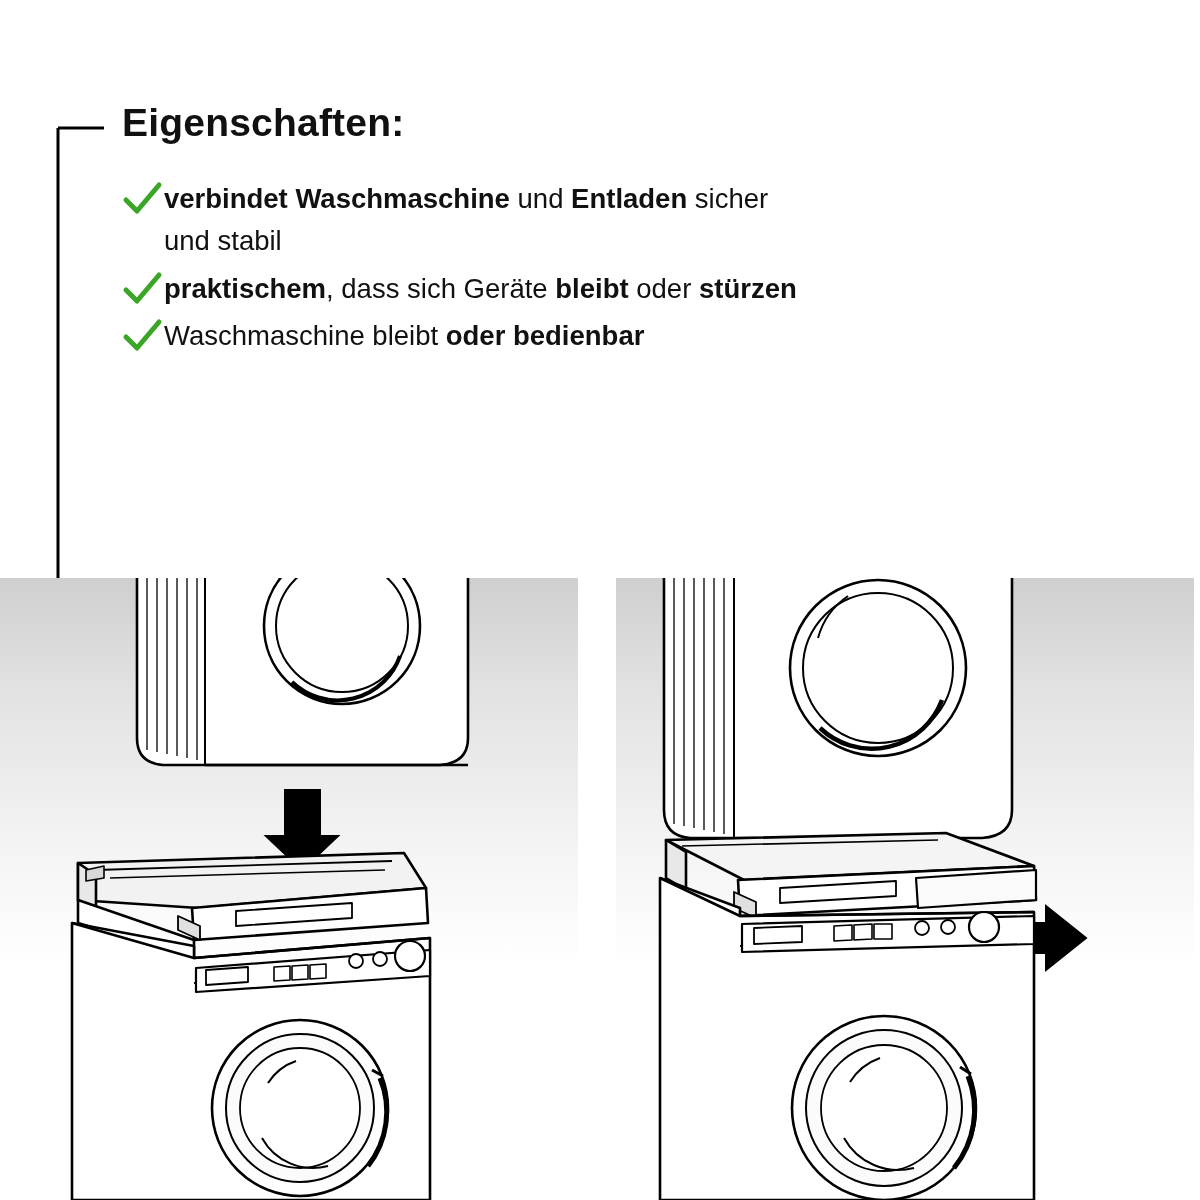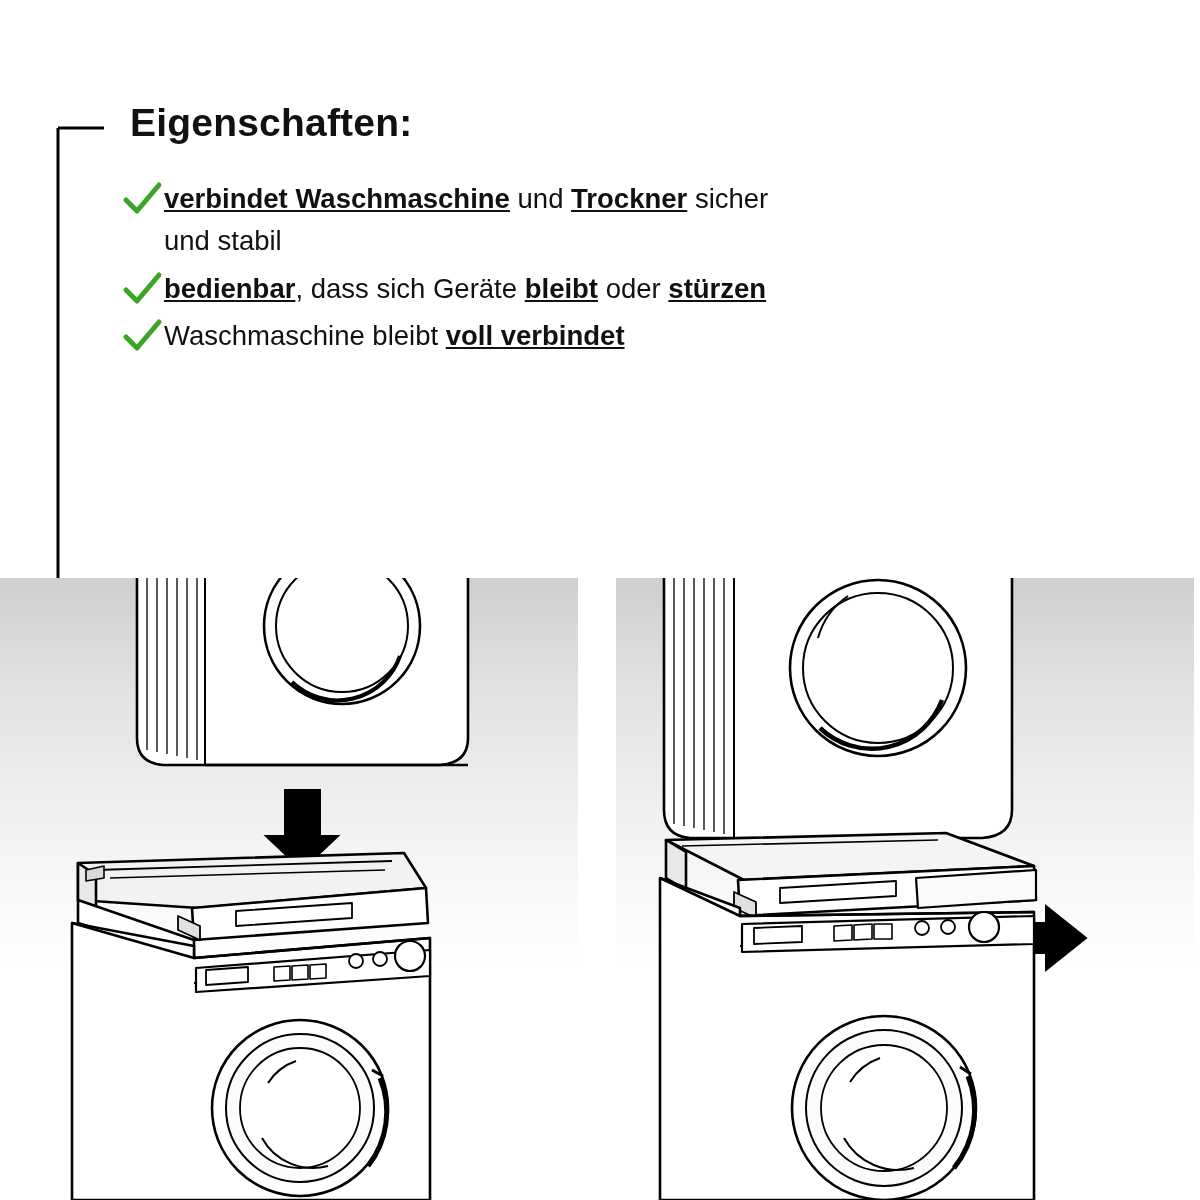--- a/index.html
+++ b/index.html
@@ -21,21 +21,21 @@
     left: 0;
     top: 0;
     width: 1200px;
     height: 578px;
     background: #ffffff;
     box-sizing: border-box;
   }
 
   .features-title {
     position: absolute;
-    left: 130px;
+    left: 122px;
     top: 101px;
     font-size: 39px;
     font-weight: bold;
     color: #111111;
     letter-spacing: 0.2px;
   }
 
   .feature-list {
     position: absolute;
     left: 122px;
@@ -56,21 +56,21 @@
     position: relative;
     top: 2px;
   }
 
   .feature-text {
     font-size: 27.5px;
     line-height: 1.52;
     color: #111111;
     padding-top: 0px;
   }
-  .feature-text b { font-weight: bold; text-decoration: underline; }
+  .feature-text b { font-weight: bold; }
 
   
   .callout {
     position: absolute;
     left: 0;
     top: 0;
     width: 1200px;
     height: 1200px;
     pointer-events: none;
   }
@@ -115,43 +115,43 @@
 
   <div class="feature-list">
 
     <div class="feature-item">
       <span class="check-icon">
         <svg width="42" height="40" viewBox="0 0 42 40">
           <path d="M4 20 L15 31 L37 5" fill="none" stroke="#3aa526" stroke-width="5" stroke-linecap="round" stroke-linejoin="round"></path>
         </svg>
       </span>
       <span class="feature-text">
-        <b>verbindet Waschmaschine</b> und <b>Trockner</b> sicher<br>und stabil
+        <b>verbindet Waschmaschine</b> und <b>Entladen</b> sicher<br>und stabil
       </span>
     </div>
 
     <div class="feature-item">
       <span class="check-icon">
         <svg width="42" height="40" viewBox="0 0 42 40">
           <path d="M4 20 L15 31 L37 5" fill="none" stroke="#3aa526" stroke-width="5" stroke-linecap="round" stroke-linejoin="round"></path>
         </svg>
       </span>
       <span class="feature-text">
-        <b>bedienbar</b>, dass sich Geräte <b>bleibt</b> oder <b>stürzen</b>
+        <b>praktischem</b>, dass sich Geräte <b>bleibt</b> oder <b>stürzen</b>
       </span>
     </div>
 
     <div class="feature-item">
       <span class="check-icon">
         <svg width="42" height="40" viewBox="0 0 42 40">
           <path d="M4 20 L15 31 L37 5" fill="none" stroke="#3aa526" stroke-width="5" stroke-linecap="round" stroke-linejoin="round"></path>
         </svg>
       </span>
       <span class="feature-text">
-        Waschmaschine bleibt <b>voll verbindet</b>
+        Waschmaschine bleibt <b>oder bedienbar</b>
       </span>
     </div>
 
 
   </div>
 </div>
 
 <svg class="callout" viewBox="0 0 1200 1200">
   <path d="M58 128 L104 128" fill="none" stroke="#000000" stroke-width="3"></path>
   <path d="M58 128 L58 684" fill="none" stroke="#000000" stroke-width="3"></path>

